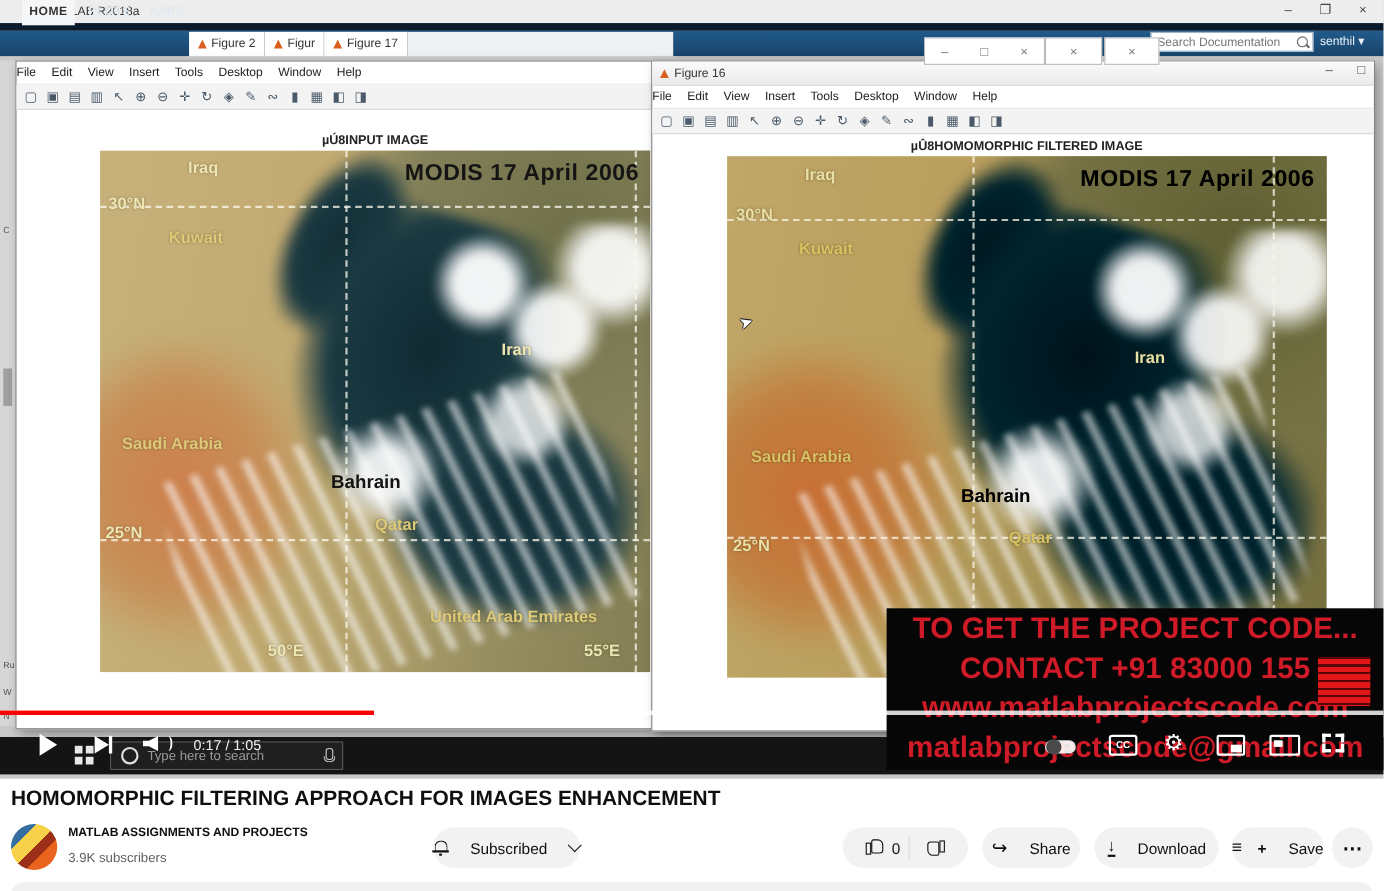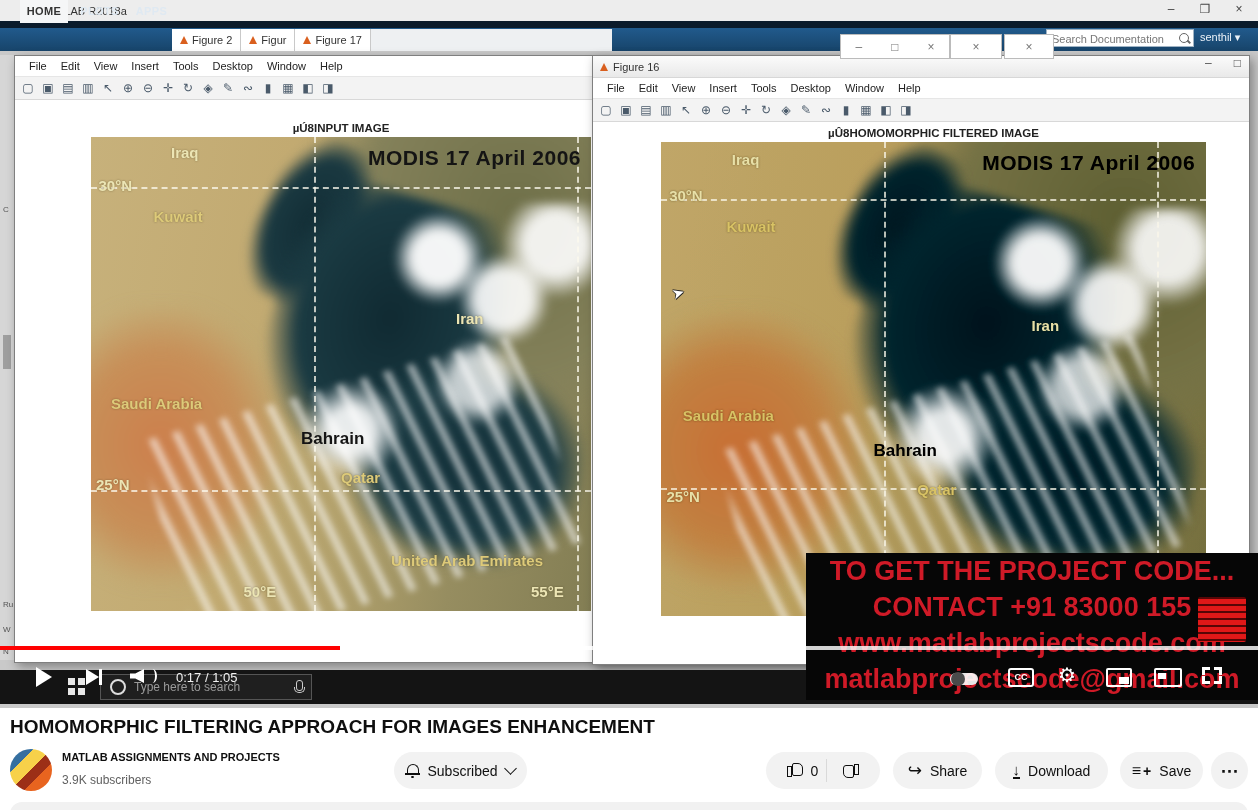--- a/index.html
+++ b/index.html
@@ -28,21 +28,21 @@
   .left-strip{position:absolute;left:0;top:55px;width:14px;height:605px;background:#d6d6d6;border-right:1px solid #aaa;font-size:8px;color:#555;}
   .left-strip .frag{position:absolute;left:3px;}
   .lthumb{position:absolute;left:3px;top:280px;width:8px;height:34px;background:#9f9f9f;}
 
   
   .figwin{position:absolute;background:#fff;border:1px solid #7f7f7f;box-shadow:3px 4px 10px rgba(0,0,0,.35);}
   .fig15{left:14px;top:55px;width:926px;height:606px;z-index:1;}
   .fig16{left:592px;top:55px;width:656px;height:608px;z-index:2;}
   .fig-titlebar{height:21px;background:linear-gradient(#fbfbfb,#e9e9e9);display:flex;align-items:center;gap:5px;font-size:11px;color:#333;padding-left:7px;border-bottom:1px solid #d7d7d7;position:relative;}
   .fig-titlebar .ctls{position:absolute;right:8px;top:0;display:flex;gap:22px;color:#555;font-size:12px;}
-  .fig-menubar{height:20px;display:flex;align-items:center;gap:14px;padding-left:14px;font-size:11px;color:#222;border-bottom:1px solid #e6e6e6;text-align:right;}
+  .fig-menubar{height:20px;display:flex;align-items:center;gap:14px;font-size:11px;color:#222;border-bottom:1px solid #e6e6e6;text-align:right;}
   .fig-toolbar{height:22px;display:flex;align-items:center;gap:4px;padding-left:5px;background:#f3f3f3;border-bottom:1px solid #d8d8d8;}
   .ti{width:16px;height:16px;font-size:12px;line-height:16px;text-align:center;color:#4a5a6a;}
   .plot-title{position:absolute;text-align:center;font-size:11.5px;font-weight:700;color:#222;}
 
   
   .sat{position:absolute;overflow:hidden;background:linear-gradient(100deg,#c7b17b 0%,#c2aa71 35%,#b2a16c 55%,#968d60 75%,#837e54 100%);}
   .sat>div{position:absolute;}
   .iran-land{right:-6%;top:-8%;width:60%;height:70%;background:radial-gradient(ellipse at 65% 35%,#6f7049 0%,#84815a 55%,rgba(0,0,0,0) 78%);filter:blur(7px);}
   .orange-desert{left:-10%;top:36%;width:48%;height:58%;background:radial-gradient(ellipse,#cd7f4c 0%,#c78f58 48%,rgba(0,0,0,0) 74%);filter:blur(9px);}
   .sea-top{left:34%;top:0%;width:20%;height:36%;transform:rotate(28deg);background:radial-gradient(ellipse,#122d35 0%,#1a3941 55%,rgba(0,0,0,0) 76%);filter:blur(5px);}
@@ -123,21 +123,21 @@
   .matlab-ic{left:598px;top:679px;width:0;height:0;border-left:7px solid transparent;border-right:7px solid transparent;border-bottom:14px solid #e8661f;transform:rotate(8deg);}
   .notepad-ic{left:634px;top:680px;width:13px;height:16px;background:#ececec;border-radius:1px;background-image:repeating-linear-gradient(180deg,rgba(0,0,0,0) 0 3px,#b5b5b5 3px 4px);}
 
   
   .below{position:absolute;left:0;top:708px;width:100%;height:126px;background:#fff;}
   .vtitle{position:absolute;left:10px;top:8px;font-size:19px;font-weight:700;color:#0f0f0f;}
   .avatar{position:absolute;left:10px;top:41px;width:42px;height:42px;border-radius:50%;overflow:hidden;background:
     linear-gradient(135deg,#356fa0 0 28%,#f7d14a 28% 50%,#9c2f17 50% 66%,#e8641f 66% 100%);}
   .chname{position:absolute;left:62px;top:43px;font-size:11px;font-weight:700;color:#0f0f0f;}
   .chsubs{position:absolute;left:62px;top:65px;font-size:12px;color:#606060;}
-  .pill{position:absolute;top:44px;height:37px;border-radius:19px;background:#f2f2f2;display:flex;align-items:center;justify-content:center;gap:8px;font-size:14px;font-weight:500;color:#0f0f0f;box-sizing:border-box;}
+  .pill{position:absolute;top:44px;height:37px;border-radius:19px;background:#f2f2f2;display:flex;align-items:center;justify-content:center;gap:20px;font-size:14px;font-weight:500;color:#0f0f0f;box-sizing:border-box;}
   .sub-pill{left:394px;width:133px;}
   .bell{position:relative;width:13px;height:13px;}
   .bell::before{content:"";position:absolute;left:1px;top:0;width:10px;height:9px;border:1.6px solid #0f0f0f;border-bottom:none;border-radius:6px 6px 0 0;}
   .bell::after{content:"";position:absolute;left:-1px;top:9px;width:15px;height:1.6px;background:#0f0f0f;}
   .bell .dot{position:absolute;left:5px;top:11.5px;width:3px;height:2.5px;background:#0f0f0f;border-radius:50%;}
   .chev{width:8px;height:8px;border-right:1.8px solid #0f0f0f;border-bottom:1.8px solid #0f0f0f;transform:rotate(45deg);margin-top:-4px;}
   .like-pill{left:766px;width:114px;gap:0;}
   .thumb{position:relative;width:17px;height:15px;margin:0 7px 0 14px;}
   .thumb::before{content:"";position:absolute;left:0;bottom:1px;width:3px;height:9px;border:1.5px solid #0f0f0f;}
   .thumb::after{content:"";position:absolute;left:5px;top:0;width:9px;height:11px;border:1.5px solid #0f0f0f;border-radius:2px 5px 3px 2px;}

